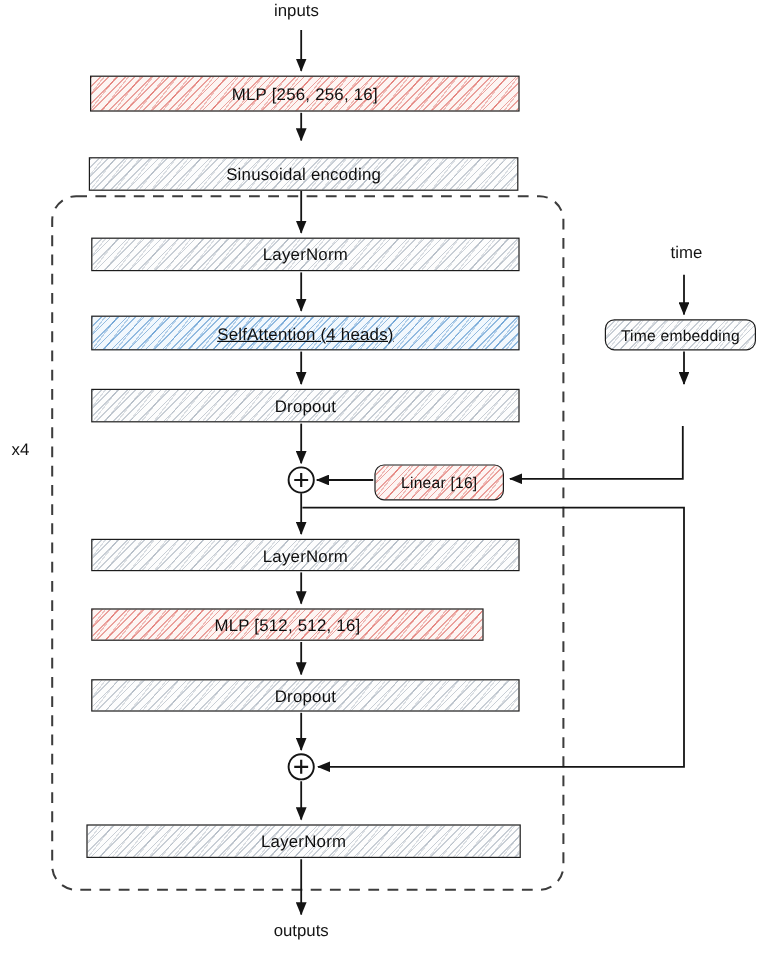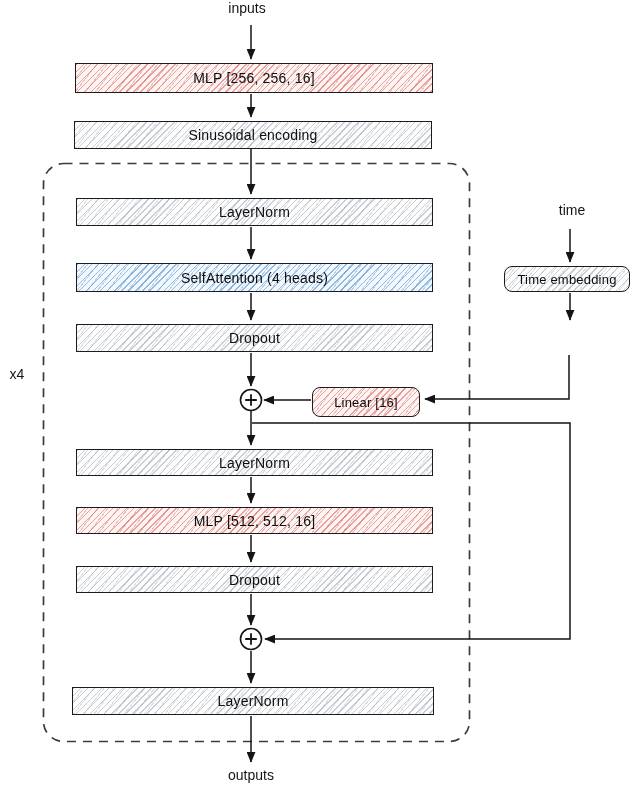--- a/index.html
+++ b/index.html
@@ -93,33 +93,33 @@
     </g>
   </svg>
 
   <div class="flow-label" style="left:187px;top:0px;width:120px;">inputs</div>
   <div class="flow-label" style="left:191px;top:767px;width:120px;">outputs</div>
   <div class="flow-label" style="left:512px;top:202px;width:120px;">time</div>
   <div class="flow-label" style="left:2px;top:366px;width:30px;">x4</div>
 
   <div class="node hatch-red" style="left:75px;top:63px;width:358px;height:30px;">MLP [256, 256, 16]</div>
 
-  <div class="node hatch-gray" style="left:74px;top:121px;width:358px;height:28px;">Sinusoidal encoding</div>
+  <div class="node hatch-gray" style="left:74px;top:131px;width:358px;height:28px;">Sinusoidal encoding</div>
 
   <div class="node hatch-gray" style="left:76px;top:198px;width:357px;height:28px;">LayerNorm</div>
 
-  <div class="node hatch-blue" style="left:76px;top:263px;width:357px;height:29px;">SelfAttention (4 heads)</div>
+  <div class="node hatch-blue" style="left:76px;top:263px;width:357px;height:29px;text-decoration:underline;">SelfAttention (4 heads)</div>
 
   <div class="node hatch-gray" style="left:76px;top:324px;width:357px;height:28px;">Dropout</div>
 
   <div class="node hatch-red small" style="left:312px;top:387px;width:108px;height:30px;">Linear [16]</div>
 
   <div class="node hatch-gray" style="left:76px;top:449px;width:357px;height:27px;">LayerNorm</div>
 
-  <div class="node hatch-red" style="left:76px;top:507px;width:357px;height:27px;">MLP [512, 512, 16]</div>
+  <div class="node hatch-red" style="left:76px;top:507px;width:327px;height:27px;">MLP [512, 512, 16]</div>
 
   <div class="node hatch-gray" style="left:76px;top:566px;width:357px;height:27px;">Dropout</div>
 
   <div class="node hatch-gray" style="left:72px;top:687px;width:362px;height:28px;">LayerNorm</div>
 
   <div class="node hatch-gray small" style="left:504px;top:266px;width:126px;height:26px;">Time embedding</div>
 
 
 </div>
 

